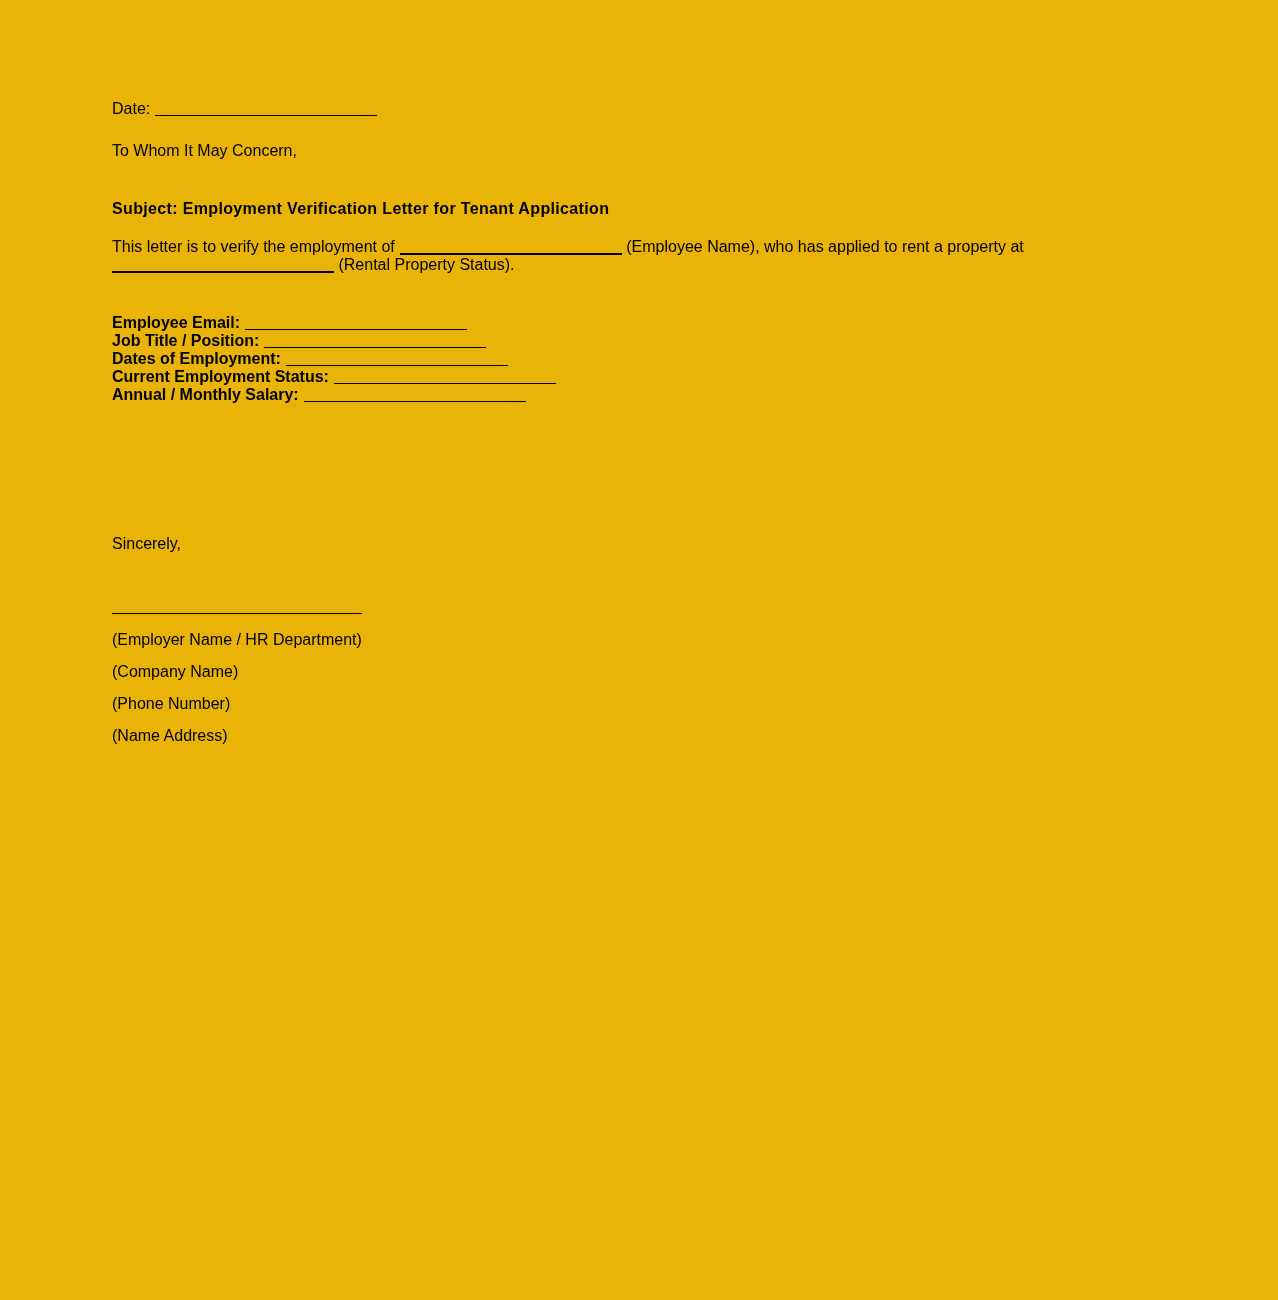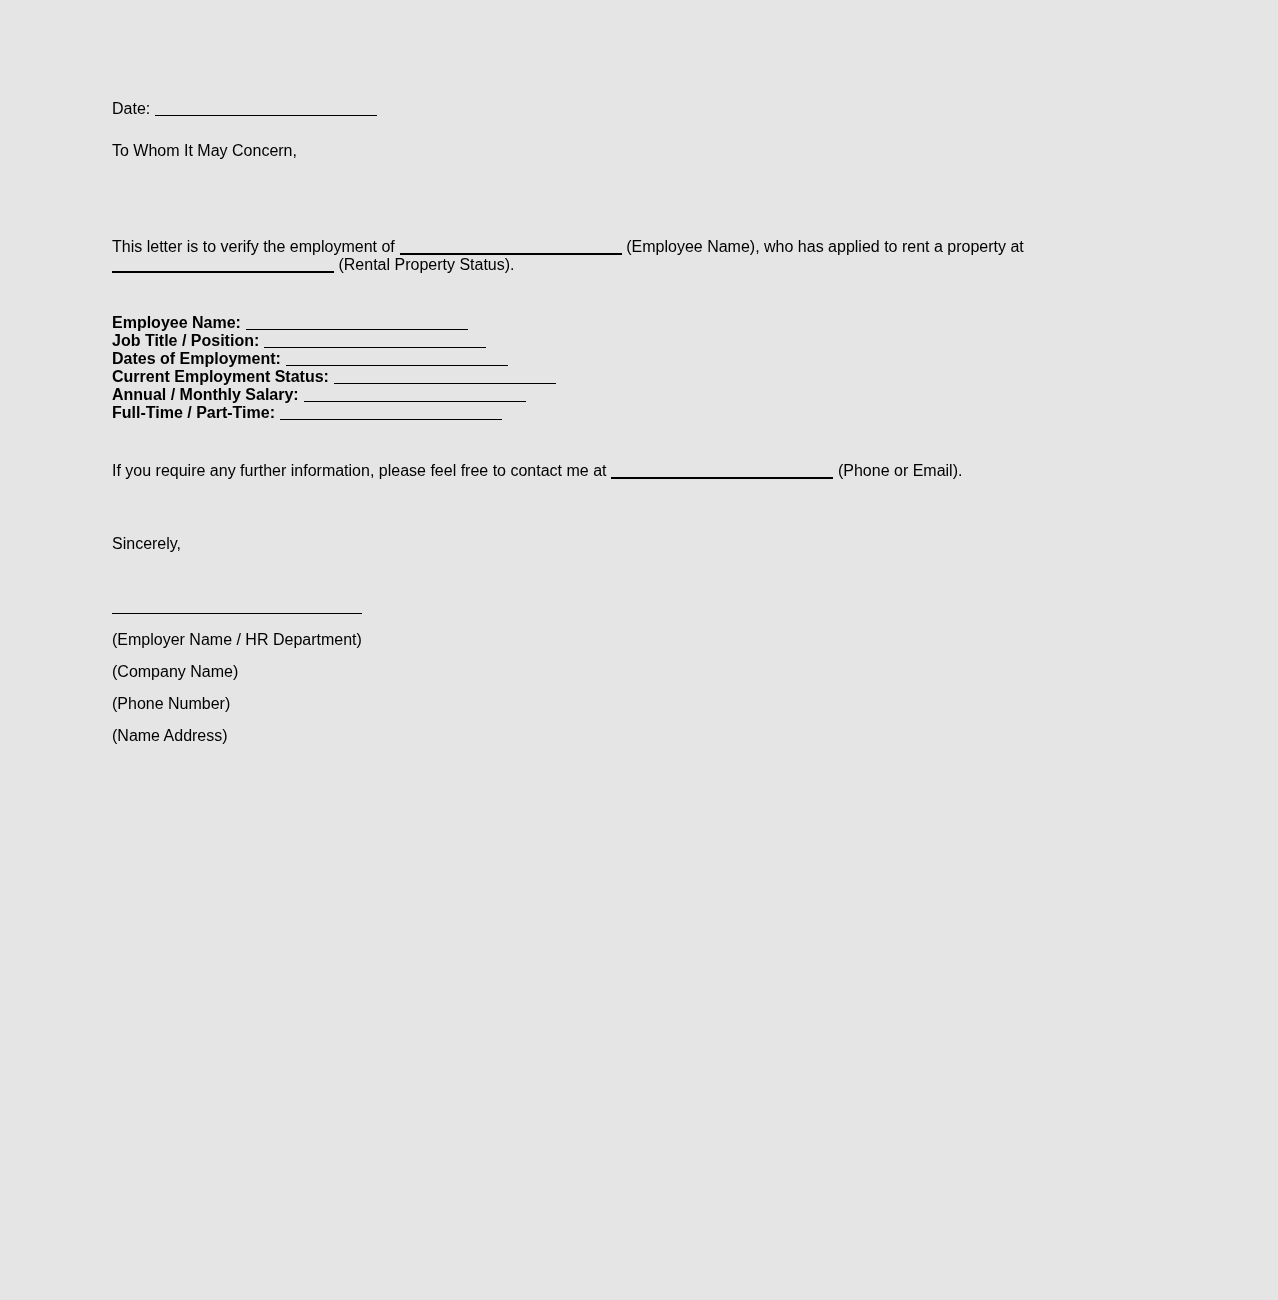--- a/index.html
+++ b/index.html
@@ -15,21 +15,21 @@
       color: #000000;
       font-size: 16px;
       overflow: hidden;
     }
     .page {
       position: absolute;
       left: 0;
       top: 0;
       width: 1278px;
       height: 1300px;
-      background: #e5e5e5;
+      background: #eab308;
     }
     .line {
       position: absolute;
       left: 112px;
       white-space: nowrap;
       font-size: 16px;
       line-height: 18px;
     }
     .blank {
       display: inline-block;
@@ -65,53 +65,47 @@
 <body>
 
 <div class="page">
 
   <div class="line" style="top:100px;">
     <span>Date:</span><span class="blank" style="width:222px;"></span>
   </div>
 
   <div class="line" style="top:142px;">To Whom It May Concern,</div>
 
+  <div class="line subject" style="top:200px;">Subject: Employment Verification Letter for Tenant Application</div>
 
   <div class="line" style="top:238px;">
     <span>This letter is to verify the employment of</span><span class="blank bold" style="width:222px;"></span>
     <span>(Employee Name), who has applied to rent a property at</span>
   </div>
   <div class="line" style="top:256px;">
     <span class="blank bold" style="width:222px; margin-left:0;"></span>
     <span>(Rental Property Status).</span>
   </div>
 
   <div class="line" style="top:314px;">
-    <span class="field-label">Employee Name:</span><span class="blank" style="width:222px;"></span>
+    <span class="field-label">Employee Email:</span><span class="blank" style="width:222px;"></span>
   </div>
   <div class="line" style="top:350px;">
     <span class="field-label">Dates of Employment:</span><span class="blank" style="width:222px;"></span>
   </div>
   <div class="line" style="top:332px;">
     <span class="field-label">Job Title / Position:</span><span class="blank" style="width:222px;"></span>
   </div>
   <div class="line" style="top:368px;">
     <span class="field-label">Current Employment Status:</span><span class="blank" style="width:222px;"></span>
   </div>
   <div class="line" style="top:386px;">
     <span class="field-label">Annual / Monthly Salary:</span><span class="blank" style="width:222px;"></span>
   </div>
-  <div class="line" style="top:404px;">
-    <span class="field-label">Full-Time / Part-Time:</span><span class="blank" style="width:222px;"></span>
-  </div>
 
-  <div class="line" style="top:462px;">
-    <span>If you require any further information, please feel free to contact me at</span><span class="blank bold" style="width:222px;"></span>
-    <span>(Phone or Email).</span>
-  </div>
 
   <div class="line" style="top:535px;text-align:right;">Sincerely,</div>
 
   <div class="sig-line"></div>
 
   <div class="line" style="top:631px;">(Employer Name / HR Department)</div>
   <div class="line" style="top:663px;">(Company Name)</div>
   <div class="line" style="top:695px;">(Phone Number)</div>
   <div class="line" style="top:727px;">(Name Address)</div>
 

